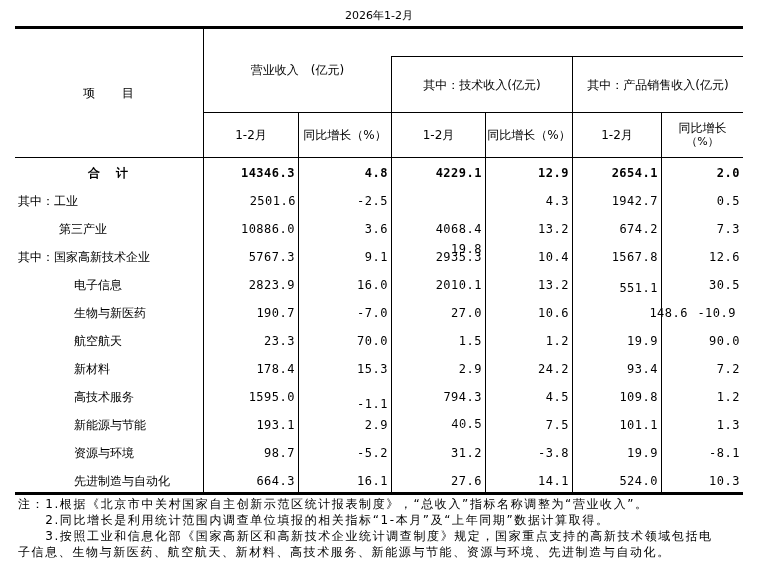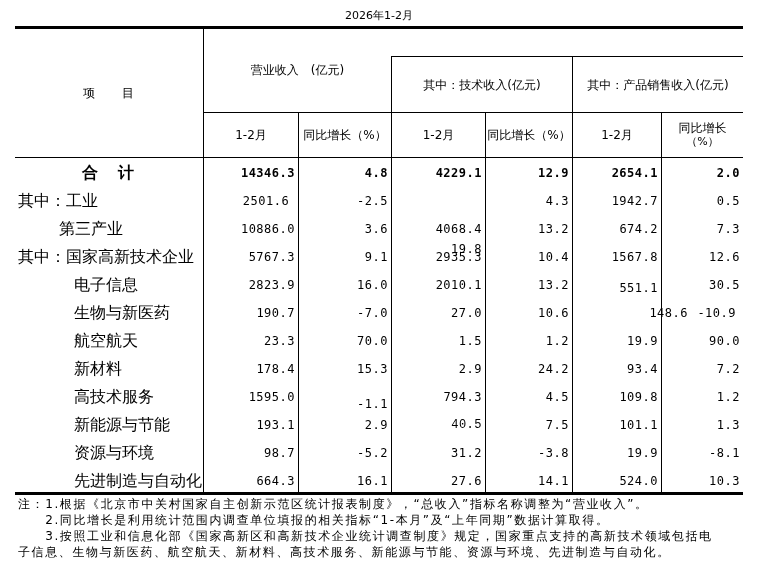--- a/index.html
+++ b/index.html
@@ -7,21 +7,21 @@
     width: 758px; height: 568px; position: relative; overflow: hidden;
     font-family: "DejaVu Sans", "Liberation Sans", sans-serif;
     color: #000; font-size: 12px;
   }
   .abs { position: absolute; }
   .title { left: 0; width: 758px; top: 8px; text-align: center; font-size: 11px; letter-spacing: 0; }
   .hline { position: absolute; background: #000; height: 1px; }
   .hline.thick { height: 3px; }
   .vline { position: absolute; background: #000; width: 1px; }
   .cell { position: absolute; display: flex; align-items: center; justify-content: center; text-align: center; font-size: 12px; line-height: 14px; }
-  .rowlabel { position: absolute; font-size: 16px; line-height: 14px; white-space: nowrap; }
+  .rowlabel { position: absolute; font-size: 12px; line-height: 14px; white-space: nowrap; }
   .num { position: absolute; text-align: right; font-size: 12px; line-height: 14px; font-family: "DejaVu Sans Mono", "Liberation Mono", monospace; letter-spacing: 0.5px; }
   .bold { font-weight: bold; }
   .notes { left: 18px; top: 496px; width: 735px; font-size: 12px; line-height: 16px; letter-spacing: 1.6px; }
   .notes div { white-space: nowrap; }
 </style>
 </head>
 <body>
 
 <div class="abs title">2026年1-2月</div>
 
@@ -55,21 +55,21 @@
 
 <div id="rows">
     <div class="rowlabel bold" style="top: 166px; left: 15px; width: 188px; text-align: center; letter-spacing: 2px;">合　计</div>
     <div class="num bold" style="top: 166px; left: 207px; width: 88px;">14346.3</div>
     <div class="num bold" style="top: 166px; left: 300px; width: 88px;">4.8</div>
     <div class="num bold" style="top: 166px; left: 394px; width: 88px;">4229.1</div>
     <div class="num bold" style="top: 166px; left: 481px; width: 88px;">12.9</div>
     <div class="num bold" style="top: 166px; left: 570px; width: 88px;">2654.1</div>
     <div class="num bold" style="top: 166px; left: 652px; width: 88px;">2.0</div>
     <div class="rowlabel" style="top: 194px; left: 18px;">其中：工业</div>
-    <div class="num" style="top: 194px; left: 222px; width: 88px; text-align: center;">2501.6</div>
+    <div class="num" style="top: 194px; left: 208px; width: 88px;">2501.6</div>
     <div class="num" style="top: 194px; left: 300px; width: 88px;">-2.5</div>
     <div class="num" style="top: 194px; left: 394px; width: 88px; margin-top: 48px;">19.8</div>
     <div class="num" style="top: 194px; left: 481px; width: 88px;">4.3</div>
     <div class="num" style="top: 194px; left: 570px; width: 88px;">1942.7</div>
     <div class="num" style="top: 194px; left: 652px; width: 88px;">0.5</div>
     <div class="rowlabel" style="top: 222px; left: 59px;">第三产业</div>
     <div class="num" style="top: 222px; left: 207px; width: 88px;">10886.0</div>
     <div class="num" style="top: 222px; left: 300px; width: 88px;">3.6</div>
     <div class="num" style="top: 222px; left: 394px; width: 88px;">4068.4</div>
     <div class="num" style="top: 222px; left: 481px; width: 88px;">13.2</div>

